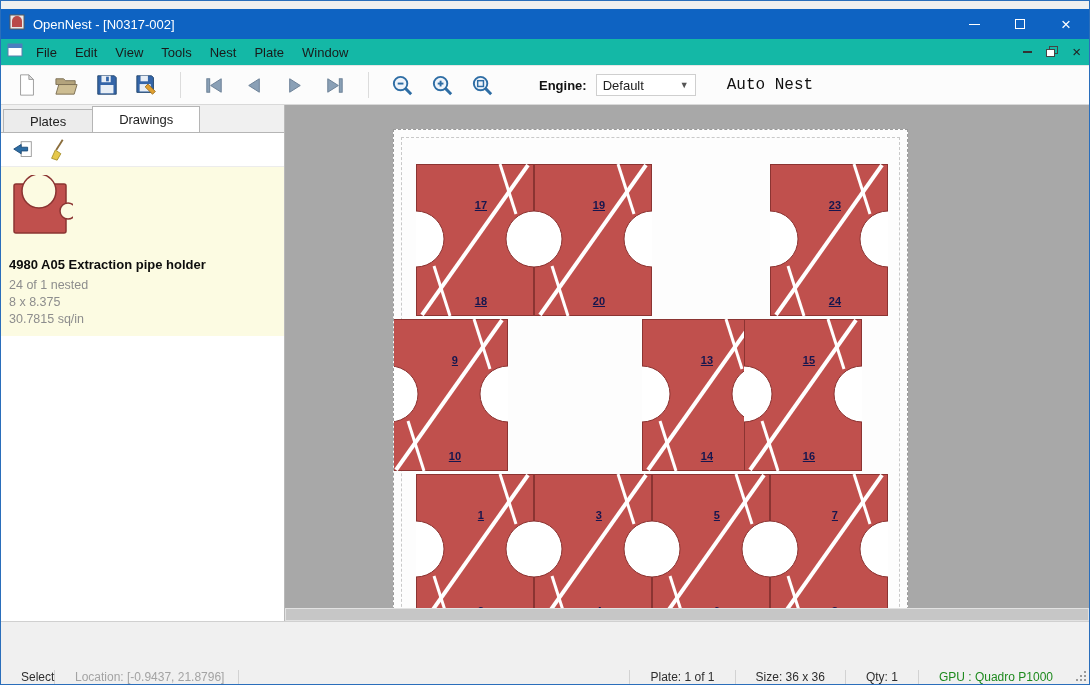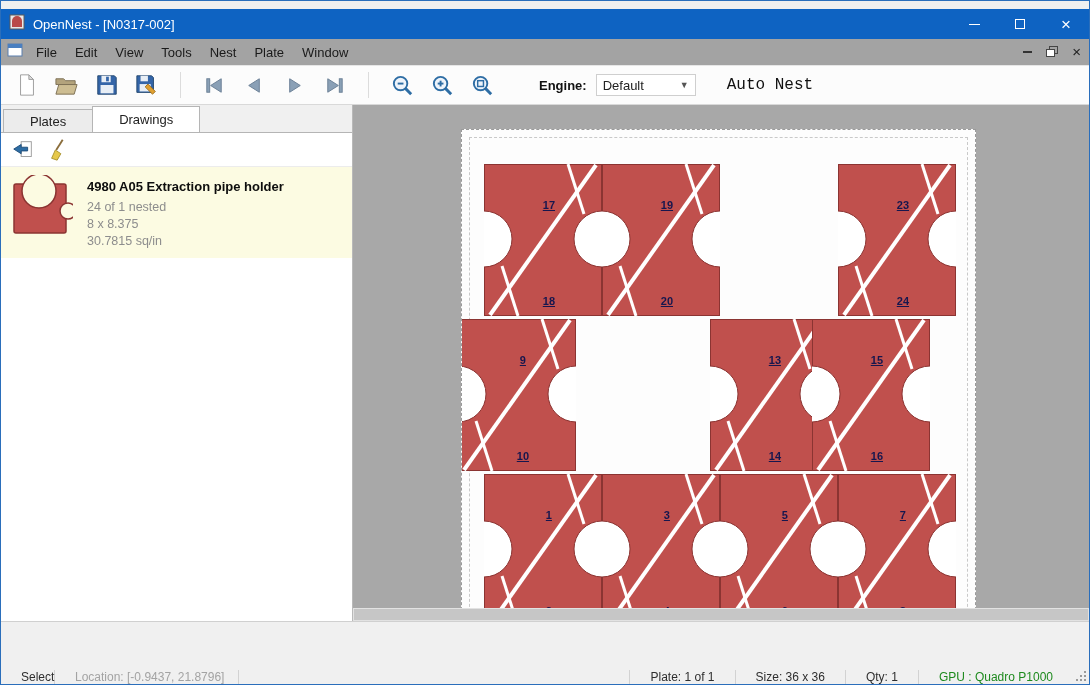--- a/index.html
+++ b/index.html
@@ -9,39 +9,39 @@
   
   .titlebar { flex:0 0 30px; background:#0e63c2; display:flex; align-items:center; padding-left:8px; color:#fff;margin-top:8px; }
   .titlebar .title { font-size:13px; margin-left:8px; }
   .tb-buttons { margin-left:auto; display:flex; height:100%; }
   .tb-btn { width:46px; height:100%; display:flex; align-items:center; justify-content:center; cursor:default; }
   .glyph-min { width:11px; height:1px; background:#fff; }
   .glyph-max { width:10px; height:10px; border:1px solid #fff; }
   .glyph-close { font-size:17px; color:#fff; line-height:1; }
 
   
-  .menubar { flex:0 0 27px; background:#a3a3a3; display:flex; align-items:center; padding-left:6px; border-bottom:1px solid #e6e6e6; }
+  .menubar { flex:0 0 27px; background:#14b8a6; display:flex; align-items:center; padding-left:6px; border-bottom:1px solid #e6e6e6; }
   .menu-item { font-size:13px; color:#1a1a1a; padding:5px 9px; }
   .mdi-controls { margin-left:auto; margin-right:8px; display:flex; align-items:center; gap:14px; }
   .mdi-min { width:9px; height:2px; background:#333; }
   .mdi-close { font-size:15px; color:#222; line-height:1; }
 
   
   .toolbar { flex:0 0 39px; background:#fcfcfc; border-bottom:1px solid #d9d9d9; display:flex; align-items:center; padding-left:10px; gap:9px; }
   .tool-btn { width:31px; height:31px; display:flex; align-items:center; justify-content:center; }
   .tool-sep { width:1px; height:26px; background:#dcdcdc; margin:0 9px; }
   .engine-label { font-size:13px; font-weight:bold; color:#111; margin-left:32px; }
   .combo { width:100px; height:22px; background:#fff; border:1px solid #cfcfcf; display:flex; align-items:center; padding:0 6px; font-size:13px; color:#222; }
   .combo-arrow { margin-left:auto; font-size:9px; color:#555; }
   .autonest { font-size:16px; color:#111; margin-left:22px;font-family:Liberation Mono, monospace; }
 
   
   .content { flex:1; min-height:0; display:flex; }
 
-  .left-panel { width:352px; background:#f0f0f0; border-right:1px solid #b9b9b9; display:flex; flex-direction:column; }
+  .left-panel { width:284px; background:#f0f0f0; border-right:1px solid #b9b9b9; display:flex; flex-direction:column; }
   .tabstrip { height:27px; display:flex; align-items:flex-end; padding-left:2px; }
   .tab { font-size:13px; color:#222; background:#ececec; border:1px solid #b5b5b5; border-bottom:none; padding:0 26px; height:23px; display:flex; align-items:center; margin-right:-1px; }
   .tab.active { background:#fff; height:26px; position:relative; z-index:2; }
   .panel-body { flex:1; background:#fff; border-top:1px solid #b5b5b5; display:flex; flex-direction:column; }
   .panel-toolbar { height:34px; display:flex; align-items:center; gap:8px; padding-left:8px; border-bottom:1px solid #ececec; }
   .ptool-btn { width:28px; height:28px; display:flex; align-items:center; justify-content:center; }
   .drawing-item { display:flex; gap:14px; padding:8px 8px; background:#fcfbe2; }
   .d-text { padding-top:4px; }
   .d-title { font-size:13px; font-weight:bold; color:#0d0d0d; margin-bottom:5px; }
   .d-sub { font-size:12.5px; color:#8d8d8d; line-height:17px; }
@@ -219,21 +219,21 @@
                 <path d="M3,12 l8,-5 v3 h7 v4 h-7 v3 z" fill="#2e6da4" stroke="#1d4c78"></path>
               </svg>
           </div>
           <div class="ptool-btn">
             <svg width="24" height="24" viewBox="0 0 26 26">
                 <line x1="17" y1="2" x2="10" y2="13" stroke="#8a6d3b" stroke-width="2"></line>
                 <path d="M5,22 l4,-9 6,4 -4,7 z" fill="#e6c84a" stroke="#a8922f"></path>
               </svg>
           </div>
         </div>
-        <div class="drawing-item" style="background: rgb(252, 251, 226);">
+        <div class="drawing-item" style="background: rgb(252, 251, 226); flex-direction: column;">
           <svg class="thumb" width="64" height="64" viewBox="0 0 64 64">
             <rect x="5" y="9" width="52" height="49" rx="2" fill="#c0504d" stroke="#8b3432" stroke-width="1.5"></rect>
             <circle cx="30" cy="16" r="17" fill="#fcfbe2" stroke="#8b3432" stroke-width="1.5"></circle>
             <circle cx="59" cy="36" r="8" fill="#fcfbe2" stroke="#8b3432" stroke-width="1.5"></circle>
           </svg>
           <div class="d-text">
             <div class="d-title">4980 A05 Extraction pipe holder</div>
             <div class="d-sub">24 of 1 nested</div>
             <div class="d-sub">8 x 8.375</div>
             <div class="d-sub">30.7815 sq/in</div>

